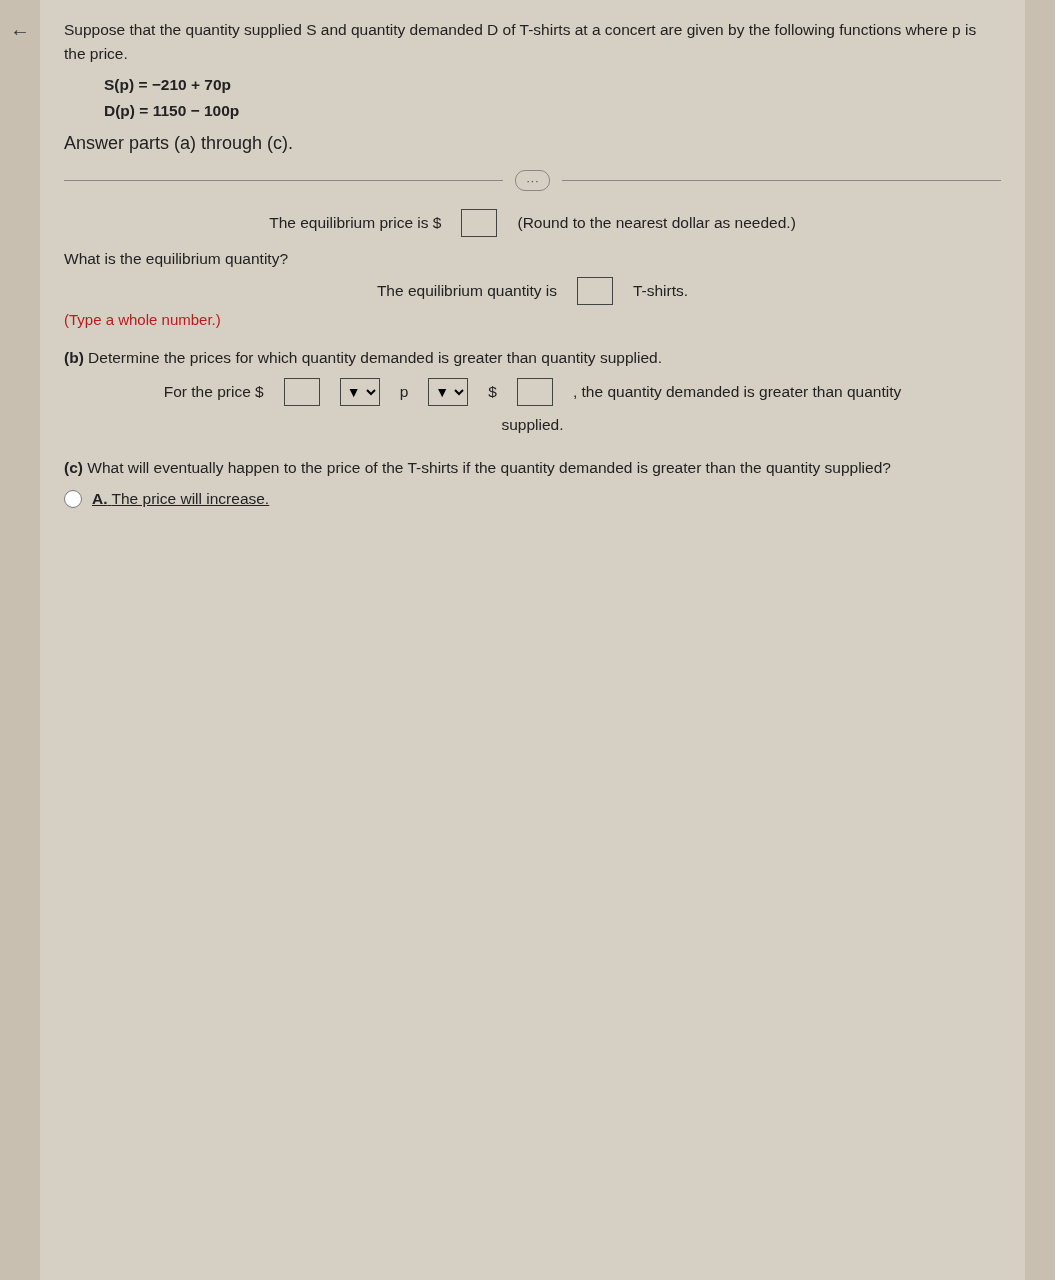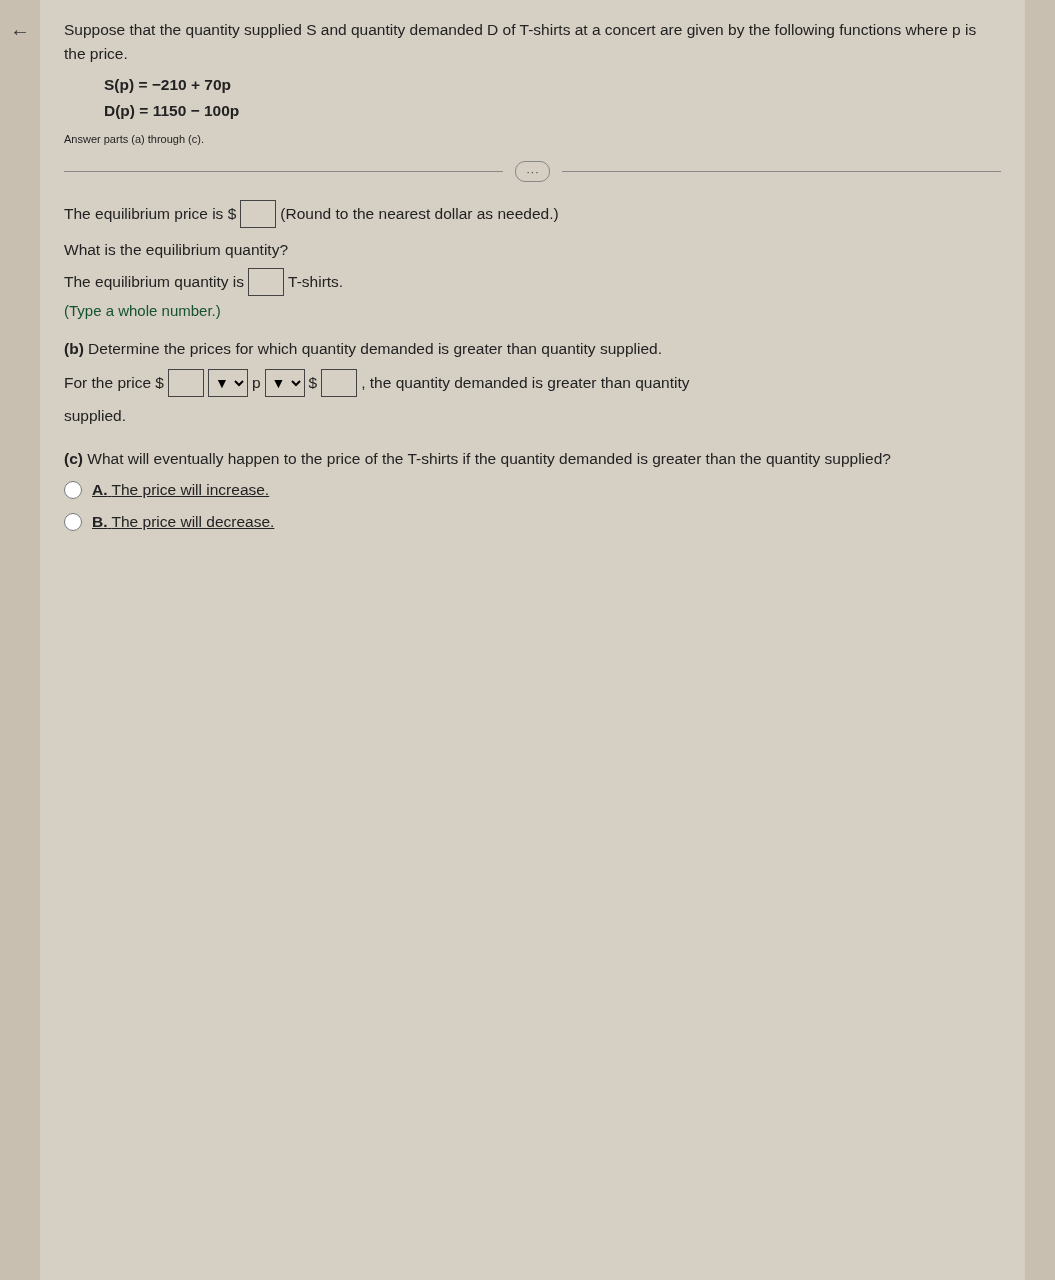--- a/index.html
+++ b/index.html
@@ -42,21 +42,21 @@
 
     .equations {
       margin-left: 40px;
       margin-bottom: 8px;
       font-size: 15.5px;
       line-height: 1.7;
       font-weight: bold;
     }
 
     .answer-parts-label {
-      font-size: 11px;
+      font-size: 18px;
       margin-bottom: 14px;
     }
 
     .divider-row {
       display: flex;
       align-items: center;
       margin: 10px 0 18px 0;
     }
 
     .divider-line {
@@ -83,22 +83,23 @@
     .section {
       margin-bottom: 16px;
     }
 
     .line {
       font-size: 15.5px;
       line-height: 1.7;
       display: flex;
       align-items: center;
       flex-wrap: wrap;
-      gap: 4px;
+      gap: 20px;
       margin-bottom: 4px;
+      justify-content: center;
     }
 
     .input-box {
       border: 1.5px solid #444;
       background: #d6cfc4;
       width: 36px;
       height: 28px;
       font-size: 15px;
       padding: 2px 4px;
       outline: none;
@@ -114,21 +115,21 @@
       padding: 0 2px;
       outline: none;
       appearance: auto;
       vertical-align: middle;
       display: inline-block;
       min-width: 34px;
     }
 
     .note-text {
       font-size: 15px;
-      color: #14532d;
+      color: #b91c1c;
       margin-bottom: 8px;
     }
 
     .radio-group {
       margin-top: 10px;
       text-decoration: underline;
     }
 
     .radio-option {
       display: flex;
@@ -236,23 +237,16 @@
     </p>
 
     <div class="radio-group">
       <div class="radio-option">
         <input type="radio" name="part_c" id="option_a" style="">
         <label for="option_a">
           <span class="bold-label">A.</span>
           <span>The price will increase.</span>
         </label>
       </div>
-      <div class="radio-option">
-        <input type="radio" name="part_c" id="option_b" style="">
-        <label for="option_b">
-          <span class="bold-label">B.</span>
-          <span>The price will decrease.</span>
-        </label>
-      </div>
     </div>
   </div>
 
 </div>
 
 </body></html>

